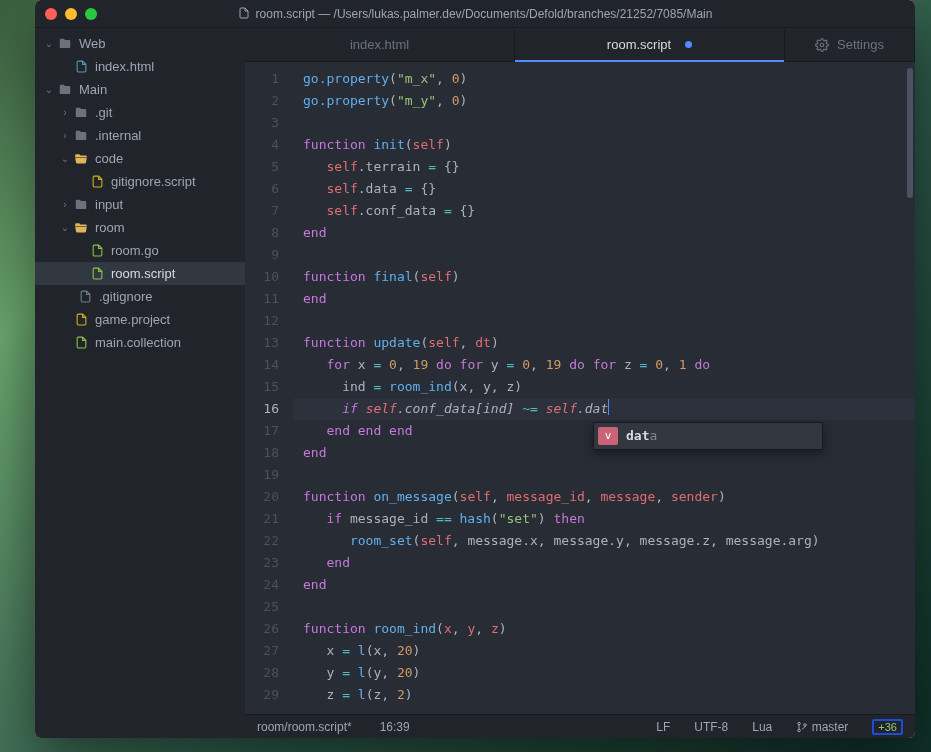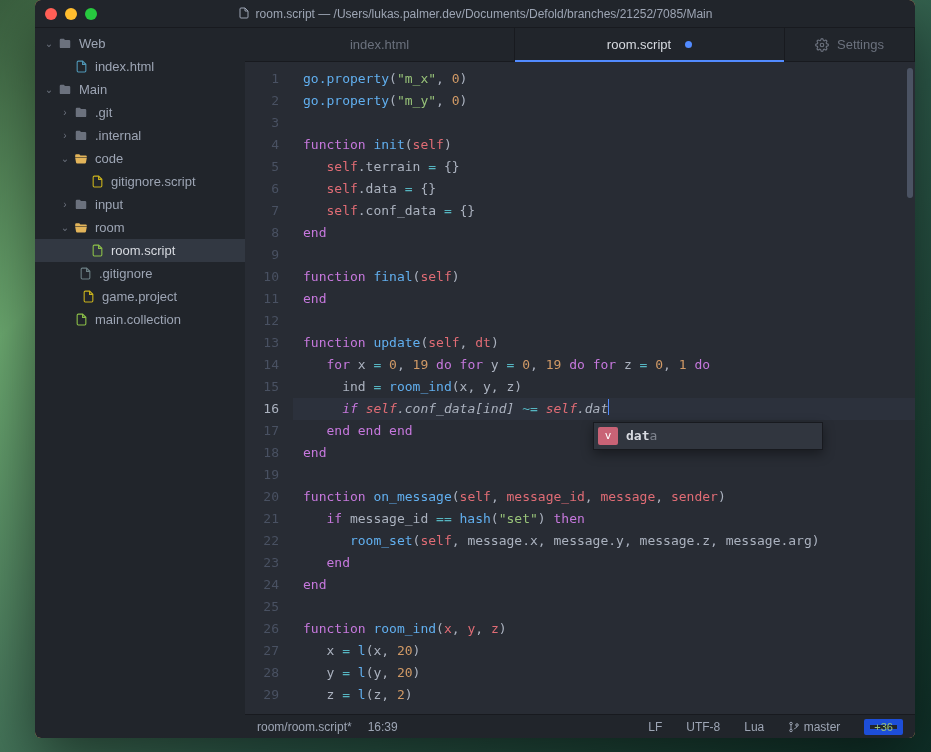--- a/index.html
+++ b/index.html
@@ -127,25 +127,25 @@
 .ac-text { color: #d7dae0; }
 .ac-text .match { font-weight: bold; }
 .ac-text .rest { color: #7f848e; }
 .statusbar {
   height: 24px; background: #21252b;
   border-top: 1px solid #181a1f;
   display: flex; align-items: center;
   color: #9da5b4; font-size: 12px;
   padding: 0 12px;
 }
-.statusbar .left { display: flex; gap: 16px; }
+.statusbar .left { display: flex; gap: 28px; }
 .statusbar .spacer { flex: 1; }
 .statusbar .right { display: flex; gap: 24px; align-items: center; text-align: right; }
 .diff-badge {
-  border: 6px solid #1d4ed8; color: #98c379;
+  border: 2px solid #1d4ed8; color: #98c379;
   padding: 0 4px; border-radius: 2px; font-size: 11px;
   display: flex; align-items: center; height: 16px;
 }
 .scrollbar { position: absolute; right: 2px; top: 6px; width: 6px; height: 130px; background: #4b5363; border-radius: 3px; }
 </style>
 </head>
 <body>
 
 <div class="window">
   <div class="titlebar">
@@ -242,41 +242,51 @@
         <div class="tree-item " style="padding-left:24px">
     <span class="chev">⌄</span>
           <span class="ticon folder-open">
             <svg width="14" height="14" viewBox="0 0 24 24" fill="currentColor">
               <path d="M2 6a2 2 0 012-2h5l2 2h9a2 2 0 012 2v1H2z"></path>
               <path d="M2 10h20l-1.5 8a2 2 0 01-2 1.7H5.5a2 2 0 01-2-1.7z"></path>
             </svg>
           </span>
           <span>room</span>
   </div>
+        <div class="tree-item " style="padding-left:40px">
+    <span class="chev"></span>
+          <span class="ticon file-green">
+            <svg width="13" height="13" viewBox="0 0 24 24" fill="none" stroke="currentColor" stroke-width="2">
+              <path d="M14 2H6a2 2 0 00-2 2v16a2 2 0 002 2h12a2 2 0 002-2V8z"></path>
+              <polyline points="14 2 14 8 20 8"></polyline>
+            </svg>
+          </span>
+          <span>room.go</span>
+  </div>
         <div class="tree-item active" style="padding-left:40px">
     <span class="chev"></span>
           <span class="ticon file-green">
             <svg width="13" height="13" viewBox="0 0 24 24" fill="none" stroke="currentColor" stroke-width="2">
               <path d="M14 2H6a2 2 0 00-2 2v16a2 2 0 002 2h12a2 2 0 002-2V8z"></path>
               <polyline points="14 2 14 8 20 8"></polyline>
             </svg>
           </span>
           <span>room.script</span>
   </div>
         <div class="tree-item " style="padding-left:28px">
     <span class="chev"></span>
           <span class="ticon file-grey">
             <svg width="13" height="13" viewBox="0 0 24 24" fill="none" stroke="currentColor" stroke-width="2">
               <path d="M14 2H6a2 2 0 00-2 2v16a2 2 0 002 2h12a2 2 0 002-2V8z"></path>
               <polyline points="14 2 14 8 20 8"></polyline>
             </svg>
           </span>
           <span>.gitignore</span>
   </div>
-        <div class="tree-item " style="padding-left:31px">
+        <div class="tree-item " style="padding-left:24px">
     <span class="chev"></span>
           <span class="ticon file-yellow">
             <svg width="13" height="13" viewBox="0 0 24 24" fill="none" stroke="currentColor" stroke-width="2">
               <path d="M14 2H6a2 2 0 00-2 2v16a2 2 0 002 2h12a2 2 0 002-2V8z"></path>
               <polyline points="14 2 14 8 20 8"></polyline>
             </svg>
           </span>
           <span>game.project</span>
   </div>
         <div class="tree-item " style="padding-left:24px">

